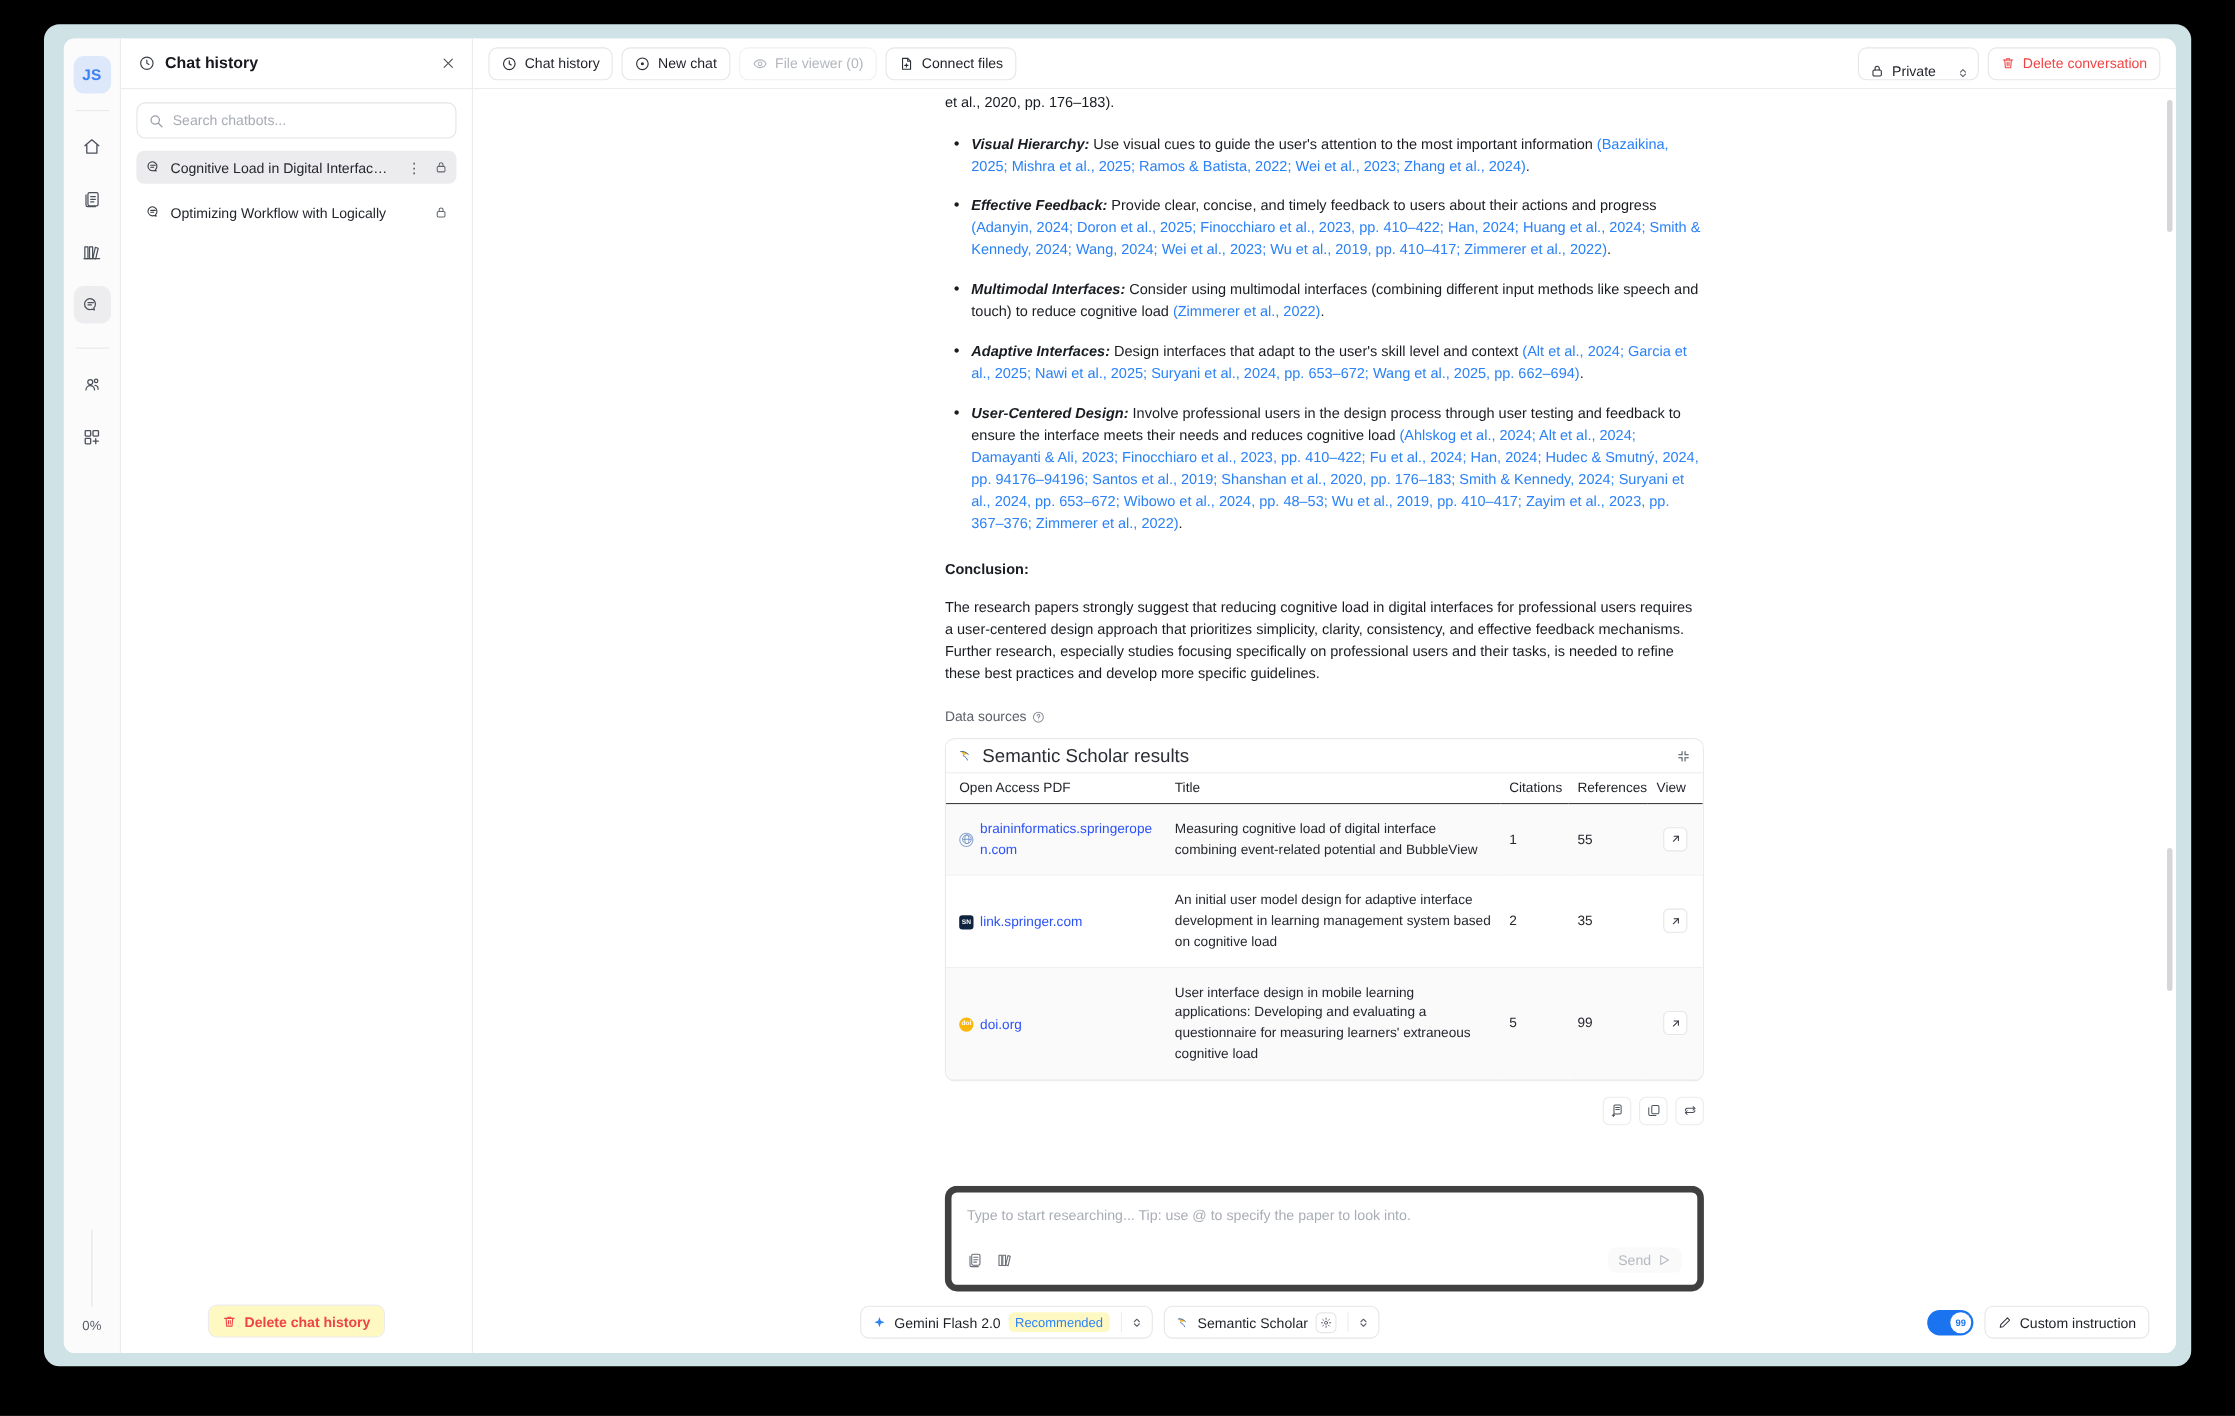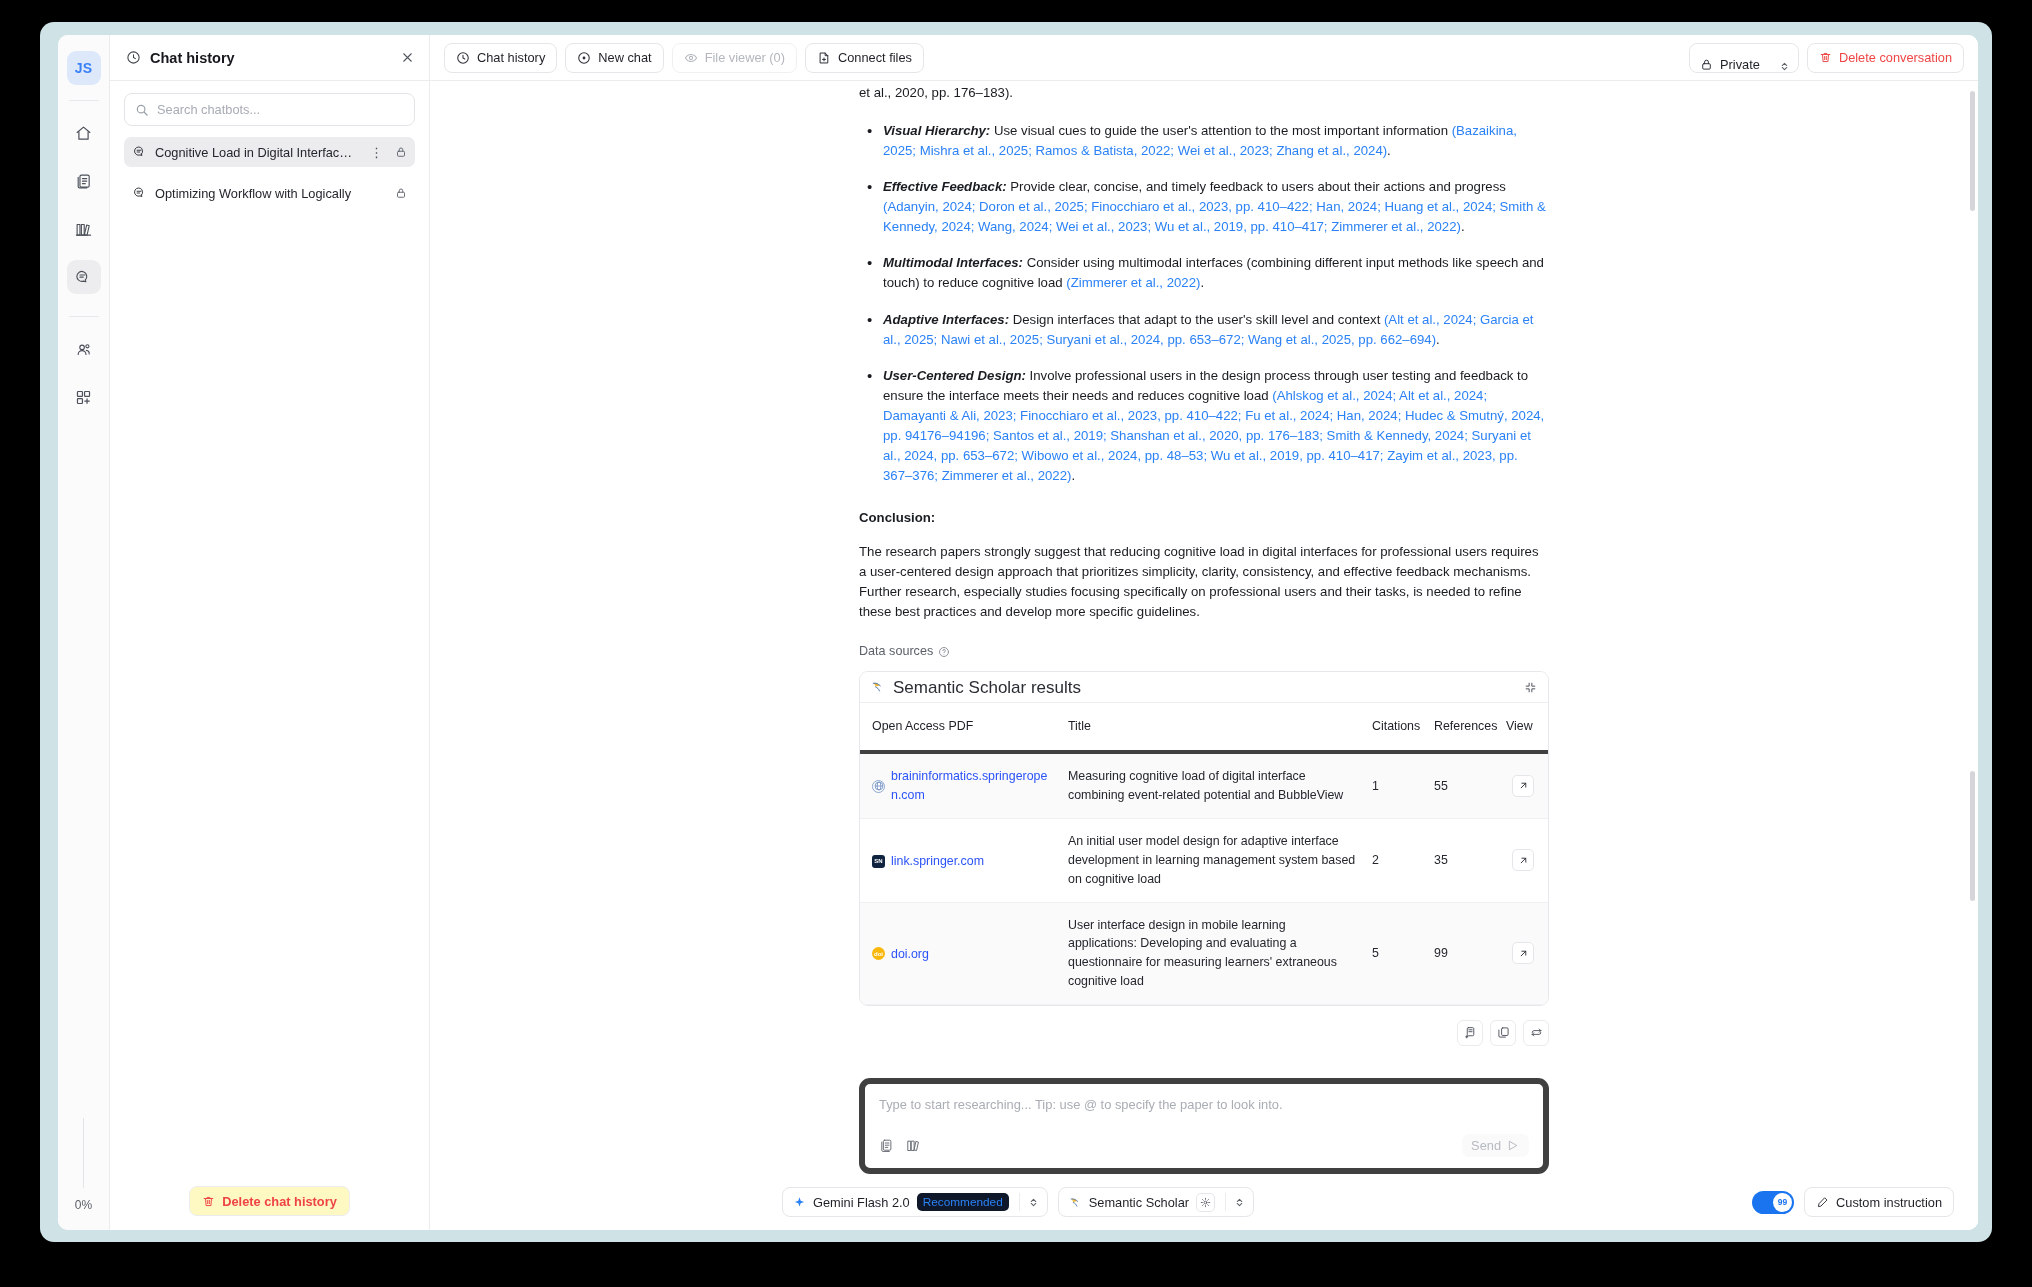--- a/index.html
+++ b/index.html
@@ -162,21 +162,21 @@
   }
   .card-head {
     height: 31px; display: flex; align-items: center; gap: 8px;
     padding: 0 11px; border-bottom: 1px solid #eeeef1;
     font-size: 17px; color: #2a2d33; background: #fff;
   }
   .card-head .sp { flex: 1; }
   table.res { width: 100%; border-collapse: collapse; table-layout: fixed; }
   table.res th {
     text-align: left; font-weight: 400; font-size: 12.4px; color: #1d2026;
-    padding: 14px 8px; border-bottom: 4px solid #404040;
+    padding: 4px 8px; border-bottom: 1px solid #404040;
   }
   table.res td {
     font-size: 12.4px; color: #24272d; padding: 13px 8px;
     vertical-align: middle; border-bottom: 1px solid #f0f0f3;
   }
   table.res tbody tr:nth-child(odd) { background: #fafafb; }
   .c-pdf { width: 200px; padding-left: 12px !important; }
   .c-title { width: auto; }
   .c-cit { width: 62px; }
   .c-ref { width: 72px; }
@@ -244,21 +244,21 @@
     height: 30px; border: 1px solid #e6e6ea; border-radius: 8px;
     background: #fff; display: inline-flex; align-items: stretch; overflow: hidden;
   }
   .chip .seg {
     display: inline-flex; align-items: center; gap: 7px; padding: 0 10px;
     font-size: 12.8px; color: #1d2026; cursor: pointer; white-space: nowrap;
   }
   .chip .div { width: 1px; background: #ededf0; margin: 5px 0; }
   .chip .caret { padding: 0 8px; display: inline-flex; align-items: center; color: #5c6169; cursor: pointer; }
   .badge-rec {
-    background: #0f172a; color: #2b82f6; font-size: 11.8px;
+    background: #fef9c3; color: #2b82f6; font-size: 11.8px;
     border-radius: 5px; padding: 2px 6px;
   }
   .gear {
     width: 19px; height: 19px; border: 1px solid #e6e6ea; border-radius: 5px;
     display: inline-flex; align-items: center; justify-content: center; color: #50555d;
   }
   .toggle {
     width: 42px; height: 23px; border-radius: 12px; background: #1a74f0;
     display: inline-flex; align-items: center; justify-content: flex-end;
     padding: 0 2px; cursor: pointer; position: relative;

